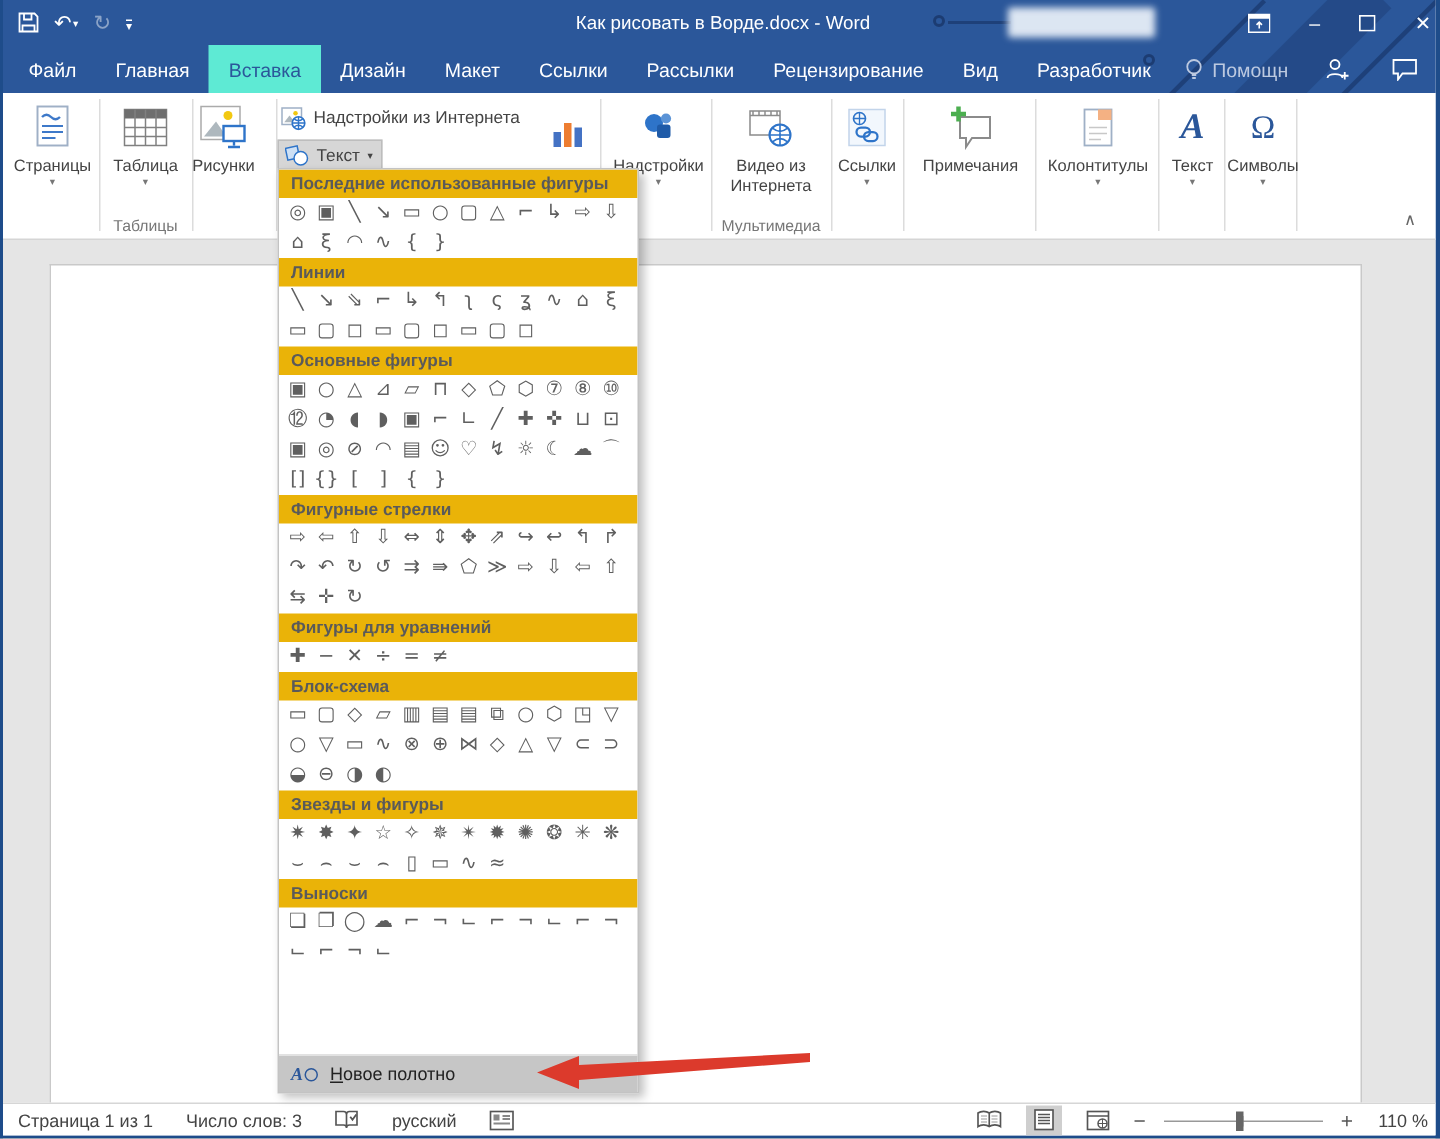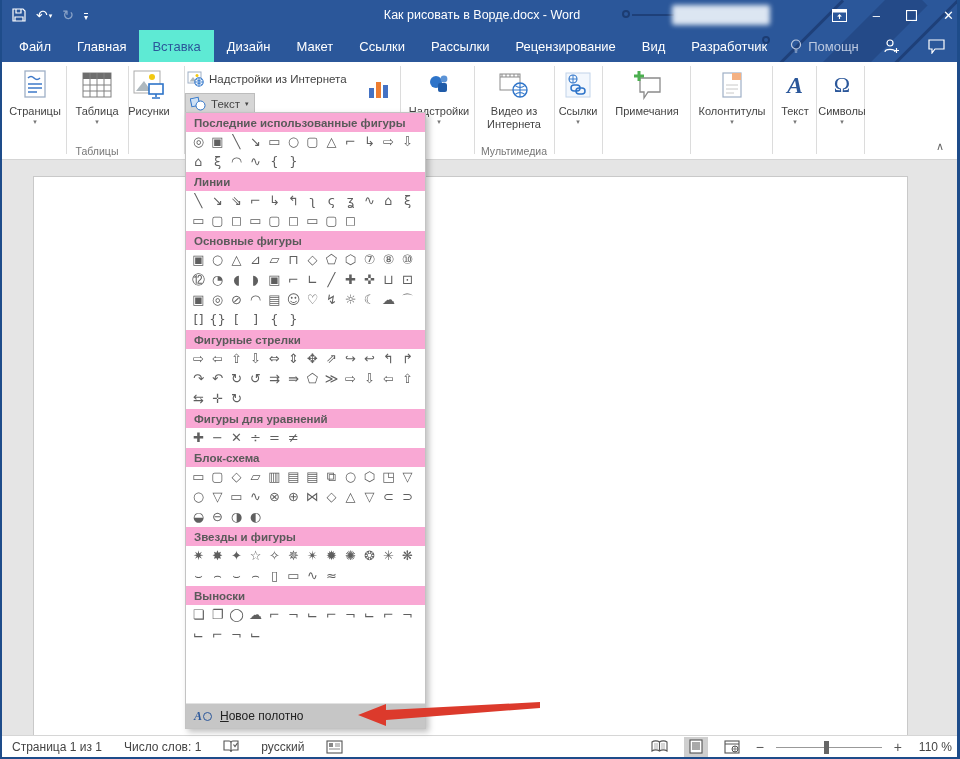--- a/index.html
+++ b/index.html
@@ -41,21 +41,21 @@
   .shapes-btn{background:#D6D6D6;border:1px solid #BDBDBD;padding:2px 6px 3px 4px;}
   .chev-collapse{position:absolute;right:18px;top:78px;color:#666;font-size:11px;}
   .dots{position:absolute;color:#999;font-size:9px;letter-spacing:1px;}
   
   .docarea{position:absolute;left:0;top:160px;width:960px;height:575px;background:#E5E5E5;}
   .page{position:absolute;left:31px;top:16px;width:875px;height:560px;background:#fff;border:1px solid #C9C9C9;border-bottom:none;}
   
   .shapes-menu{position:absolute;left:183px;top:112px;width:241px;height:617px;background:#fff;
     border:1px solid #C3C3C3;box-shadow:3px 3px 6px rgba(0,0,0,.25);z-index:50;display:flex;flex-direction:column;}
   .sec-wrap{flex:1;overflow:hidden;}
-  .sec-h{background:#f9a8d4;color:#5A5A5A;font-weight:bold;font-size:11.5px;padding:4px 8px 3px 8px;}
+  .sec-h{background:#eab308;color:#5A5A5A;font-weight:bold;font-size:11.5px;padding:4px 8px 3px 8px;}
   .sec-row{display:flex;align-items:center;height:20px;padding-left:3px;}
   .shape{width:19px;text-align:center;font-family:"DejaVu Sans",sans-serif;font-size:13px;color:#5F5F5F;line-height:20px;cursor:default;}
   .menu-footer{height:25px;background:#C6C6C6;border-top:1px solid #E2E2E2;display:flex;align-items:center;gap:8px;padding:0 8px;font-size:12px;color:#222;}
   .nc-icon{display:flex;align-items:center;}
   .nc-a{color:#2B579A;font-weight:bold;font-size:12px;font-family:"Liberation Serif",serif;font-style:italic;}
   .nc-o{width:9px;height:9px;border:1.5px solid #2B579A;border-radius:50%;margin-left:1px;}
   .accel{text-decoration:underline;}
   
   .red-arrow{position:absolute;left:350px;top:698px;z-index:60;}
   
@@ -561,21 +561,21 @@
     </div>
   </div>
 
   <svg class="red-arrow" width="195" height="32" viewBox="0 0 195 32">
     <polygon points="6,17 34,6 34,12 188,4 188,10 34,22 34,28" fill="#DC3A2C"></polygon>
   </svg>
 
   <div class="statusbar">
     <div class="sb-left">
       <span>Страница 1 из 1</span>
-      <span>Число слов: 1</span>
+      <span>Число слов: 3</span>
       <span>
         <svg width="16" height="15" viewBox="0 0 16 15">
             <path d="M1 2 h5 q2 0 2 2 v9 q0 -2 -2 -2 h-5 z M15 2 h-5 q-2 0 -2 2 v9 q0 -2 2 -2 h5 z" fill="none" stroke="#555" stroke-width="1.1"></path>
             <path d="M10.5 5.5 l1.5 2 l2.5 -3.5" fill="none" stroke="#555" stroke-width="1.2"></path>
           </svg>
       </span>
       <span>русский</span>
       <span>
         <svg width="17" height="14" viewBox="0 0 17 14">
             <rect x="1" y="1" width="15" height="12" fill="#fff" stroke="#555" stroke-width="1.1"></rect>

